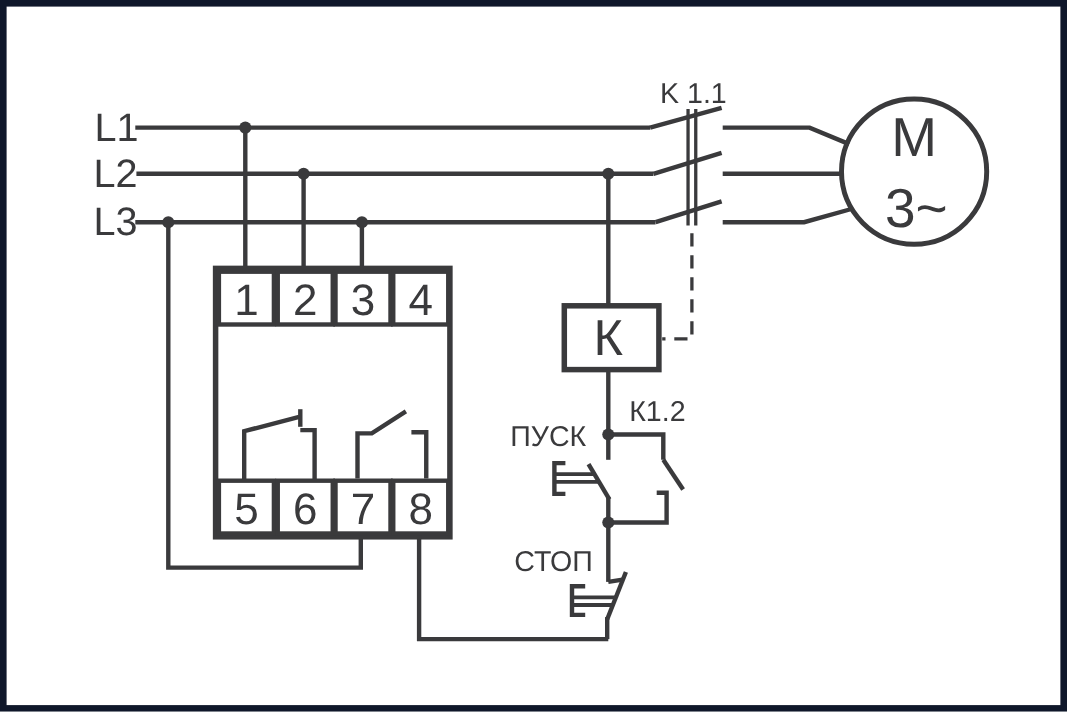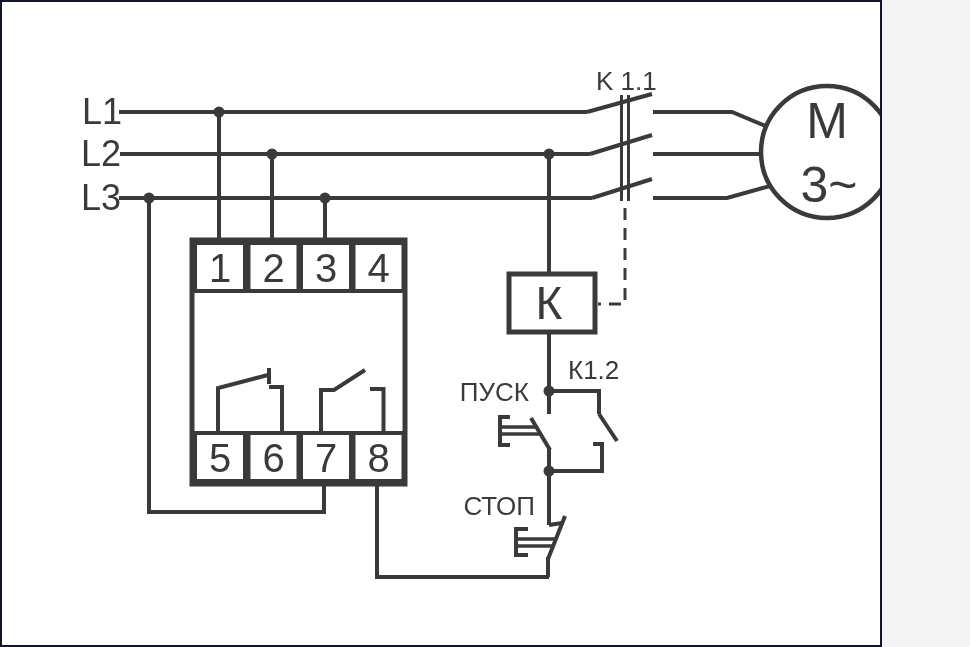--- a/index.html
+++ b/index.html
@@ -1,20 +1,20 @@
 <!DOCTYPE html>
 <html><head>
 <meta charset="utf-8">
 <style>
   html,body{margin:0;padding:0;background:#f4f4f4;}
   .canvas{
     position:relative;
-    width:882px;height:647px;
+    width:970px;height:647px;
     background:#ffffff;
-    border:2px solid #0f172a;
+    border:6px solid #0f172a;
     box-sizing:border-box;
     font-family:"Liberation Sans", sans-serif;
     overflow:hidden;
   }
   svg{display:block;}
   .wire{stroke:#3a3a3c;stroke-width:4;fill:none;}
   .thin{stroke:#3a3a3c;stroke-width:3;fill:none;}
   .rail{stroke:#3a3a3c;stroke-width:3.5;fill:none;}
   .boxline{stroke:#3a3a3c;stroke-width:5;fill:none;}
   .cell{stroke:#3a3a3c;stroke-width:4;fill:#ffffff;}

